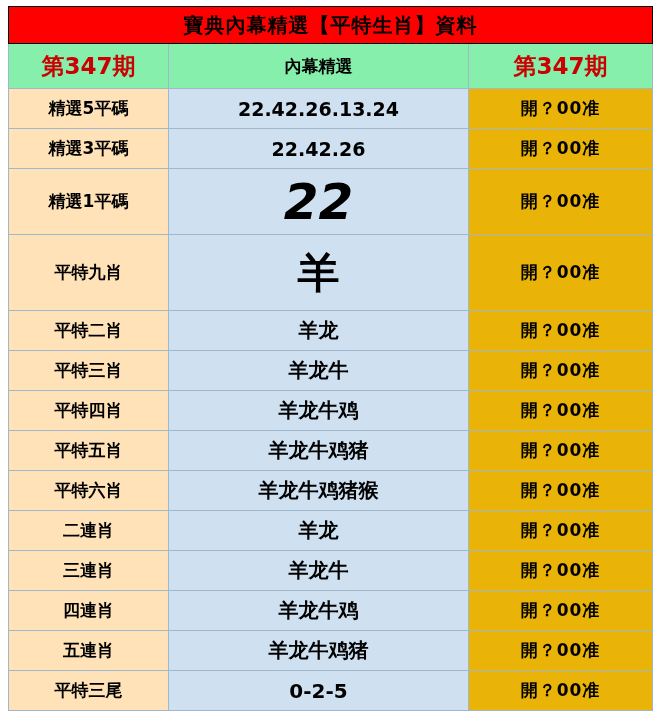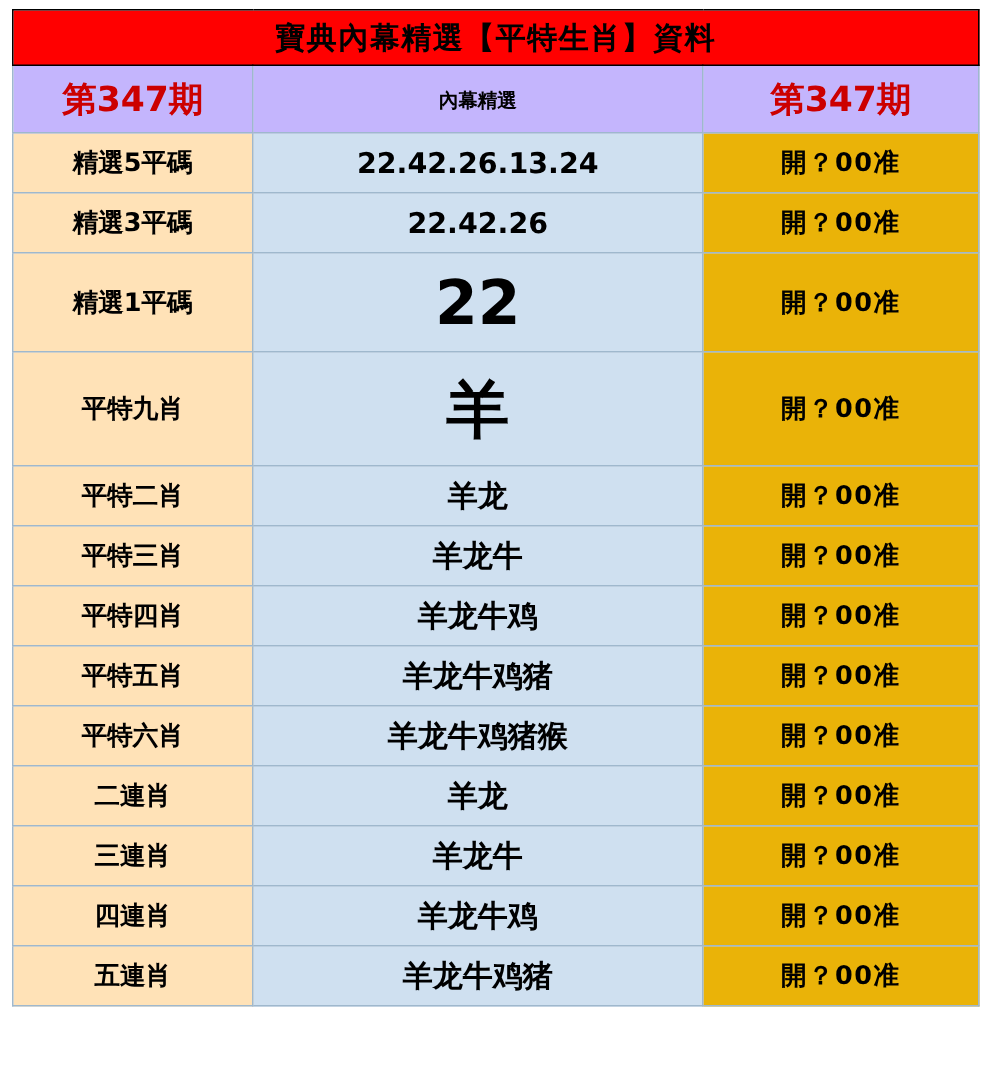--- a/index.html
+++ b/index.html
@@ -50,32 +50,32 @@
   }
   .banner-red {
     background: #ff0000;
     color: #ffffff;
     height: 36px;
     font-size: 20px;
     letter-spacing: 1px;
     border: 1px solid #000000 !important;
   }
   .header-green {
-    background: #c4b5fd;
+    background: #86efac;
     height: 44px;
     border-color: #9fb8cd;
   }
   .header-green .issue {
     color: #cc0000;
     font-size: 23px;
     font-weight: bold;
   }
   .header-green .mid {
     color: #000000;
-    font-size: 13px;
+    font-size: 17px;
     font-weight: bold;
   }
 
   
   .lbl {
     background: #ffe2b7;
     font-size: 17px;
   }
   .val {
     background: #cfe0f0;
@@ -86,21 +86,21 @@
     background: #eab308;
     font-size: 17px;
     color: #ff0000;
     letter-spacing: 1px;
   }
 
   .r-small { height: 40px; }
   .r-big   { height: 66px; }
   .r-huge  { height: 76px; }
 
-  .big-num { font-size: 41px; font-weight: bold; }
+  .big-num { font-size: 50px; font-weight: bold; font-style: italic; }
   .big-char { font-size: 42px; font-weight: bold; }
 
   .val-lg { font-size: 20px; }
 </style>
 </head>
 <body>
 
 <div class="page">
   <table class="sheet">
     <colgroup>
@@ -182,15 +182,20 @@
       <tr class="r-small">
         <td class="lbl">四連肖</td>
         <td class="val val-lg">羊龙牛鸡</td>
         <td class="res">開？00准</td>
       </tr>
       <tr class="r-small">
         <td class="lbl">五連肖</td>
         <td class="val val-lg">羊龙牛鸡猪</td>
         <td class="res">開？00准</td>
       </tr>
+      <tr class="r-small">
+        <td class="lbl">平特三尾</td>
+        <td class="val val-lg">0-2-5</td>
+        <td class="res">開？00准</td>
+      </tr>
     </tbody>
   </table>
 </div>
 
 </body></html>

